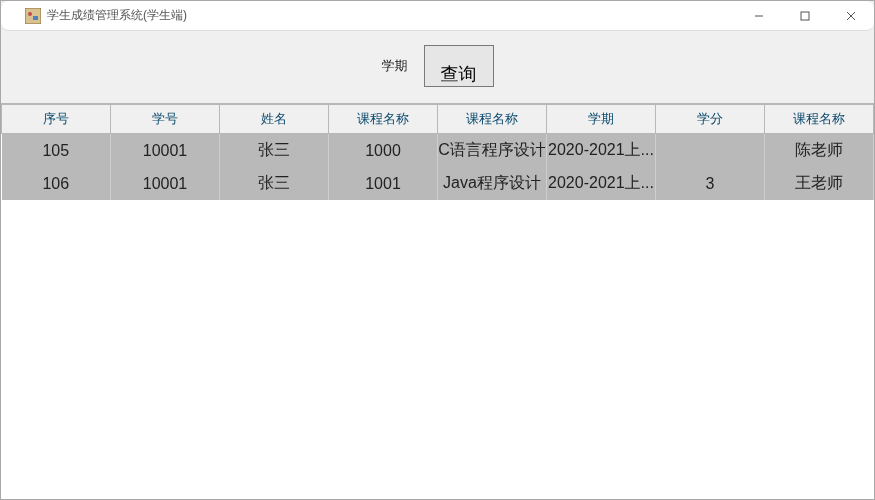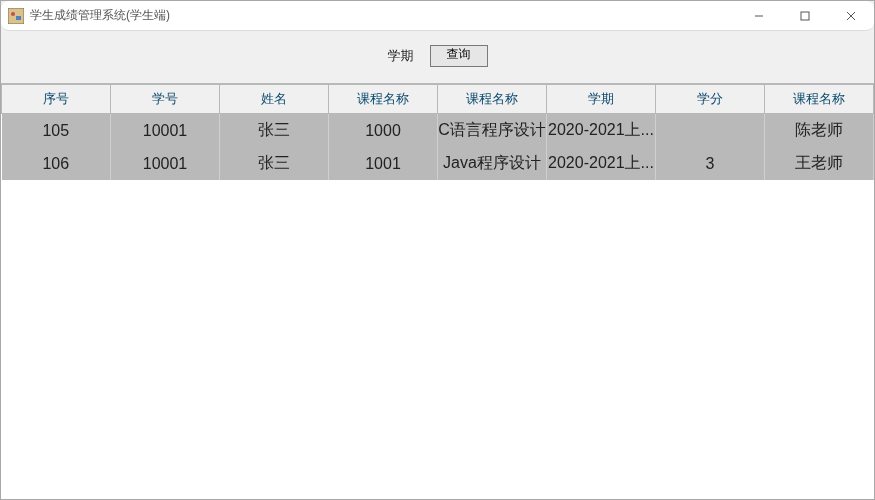--- a/index.html
+++ b/index.html
@@ -18,21 +18,21 @@
     position: relative;
     display: flex;
     flex-direction: column;
   }
   .titlebar {
     height: 30px;
     background: #ffffff;
     border-bottom: 1px solid #dcdcdc;
     display: flex;
     align-items: center;
-    padding: 0 0 0 7px;
+    padding: 0 0 0 24px;
     border-radius: 8px;
   }
   .titlebar .app-icon {
     width: 16px; height: 16px;
     margin-right: 6px;
     display: inline-flex;
     align-items: center; justify-content: center;
   }
   .titlebar .title-text {
     flex: 0 0 auto;
@@ -73,24 +73,24 @@
     cursor: default;
   }
   .combo .combo-text { flex: 1; }
   .combo .combo-arrow {
     width: 18px;
     display: flex; align-items: center; justify-content: center;
   }
   .btn {
     border: 1px solid #7a7a7a;
     background: #e6e6e6;
-    height: 22px;
+    height: 42px;
     padding: 0 16px;
-    font-size: 12px;
-    display: flex; align-items: flex-start; justify-content: center;
+    font-size: 18px;
+    display: flex; align-items: flex-end; justify-content: center;
     cursor: default;
     margin-left: 8px;
   }
   .table-wrap {
     flex: 1;
     background: #ffffff;
     border-top: 1px solid #b8b8b8;
     overflow: hidden;
     display: flex;
     flex-direction: column;

